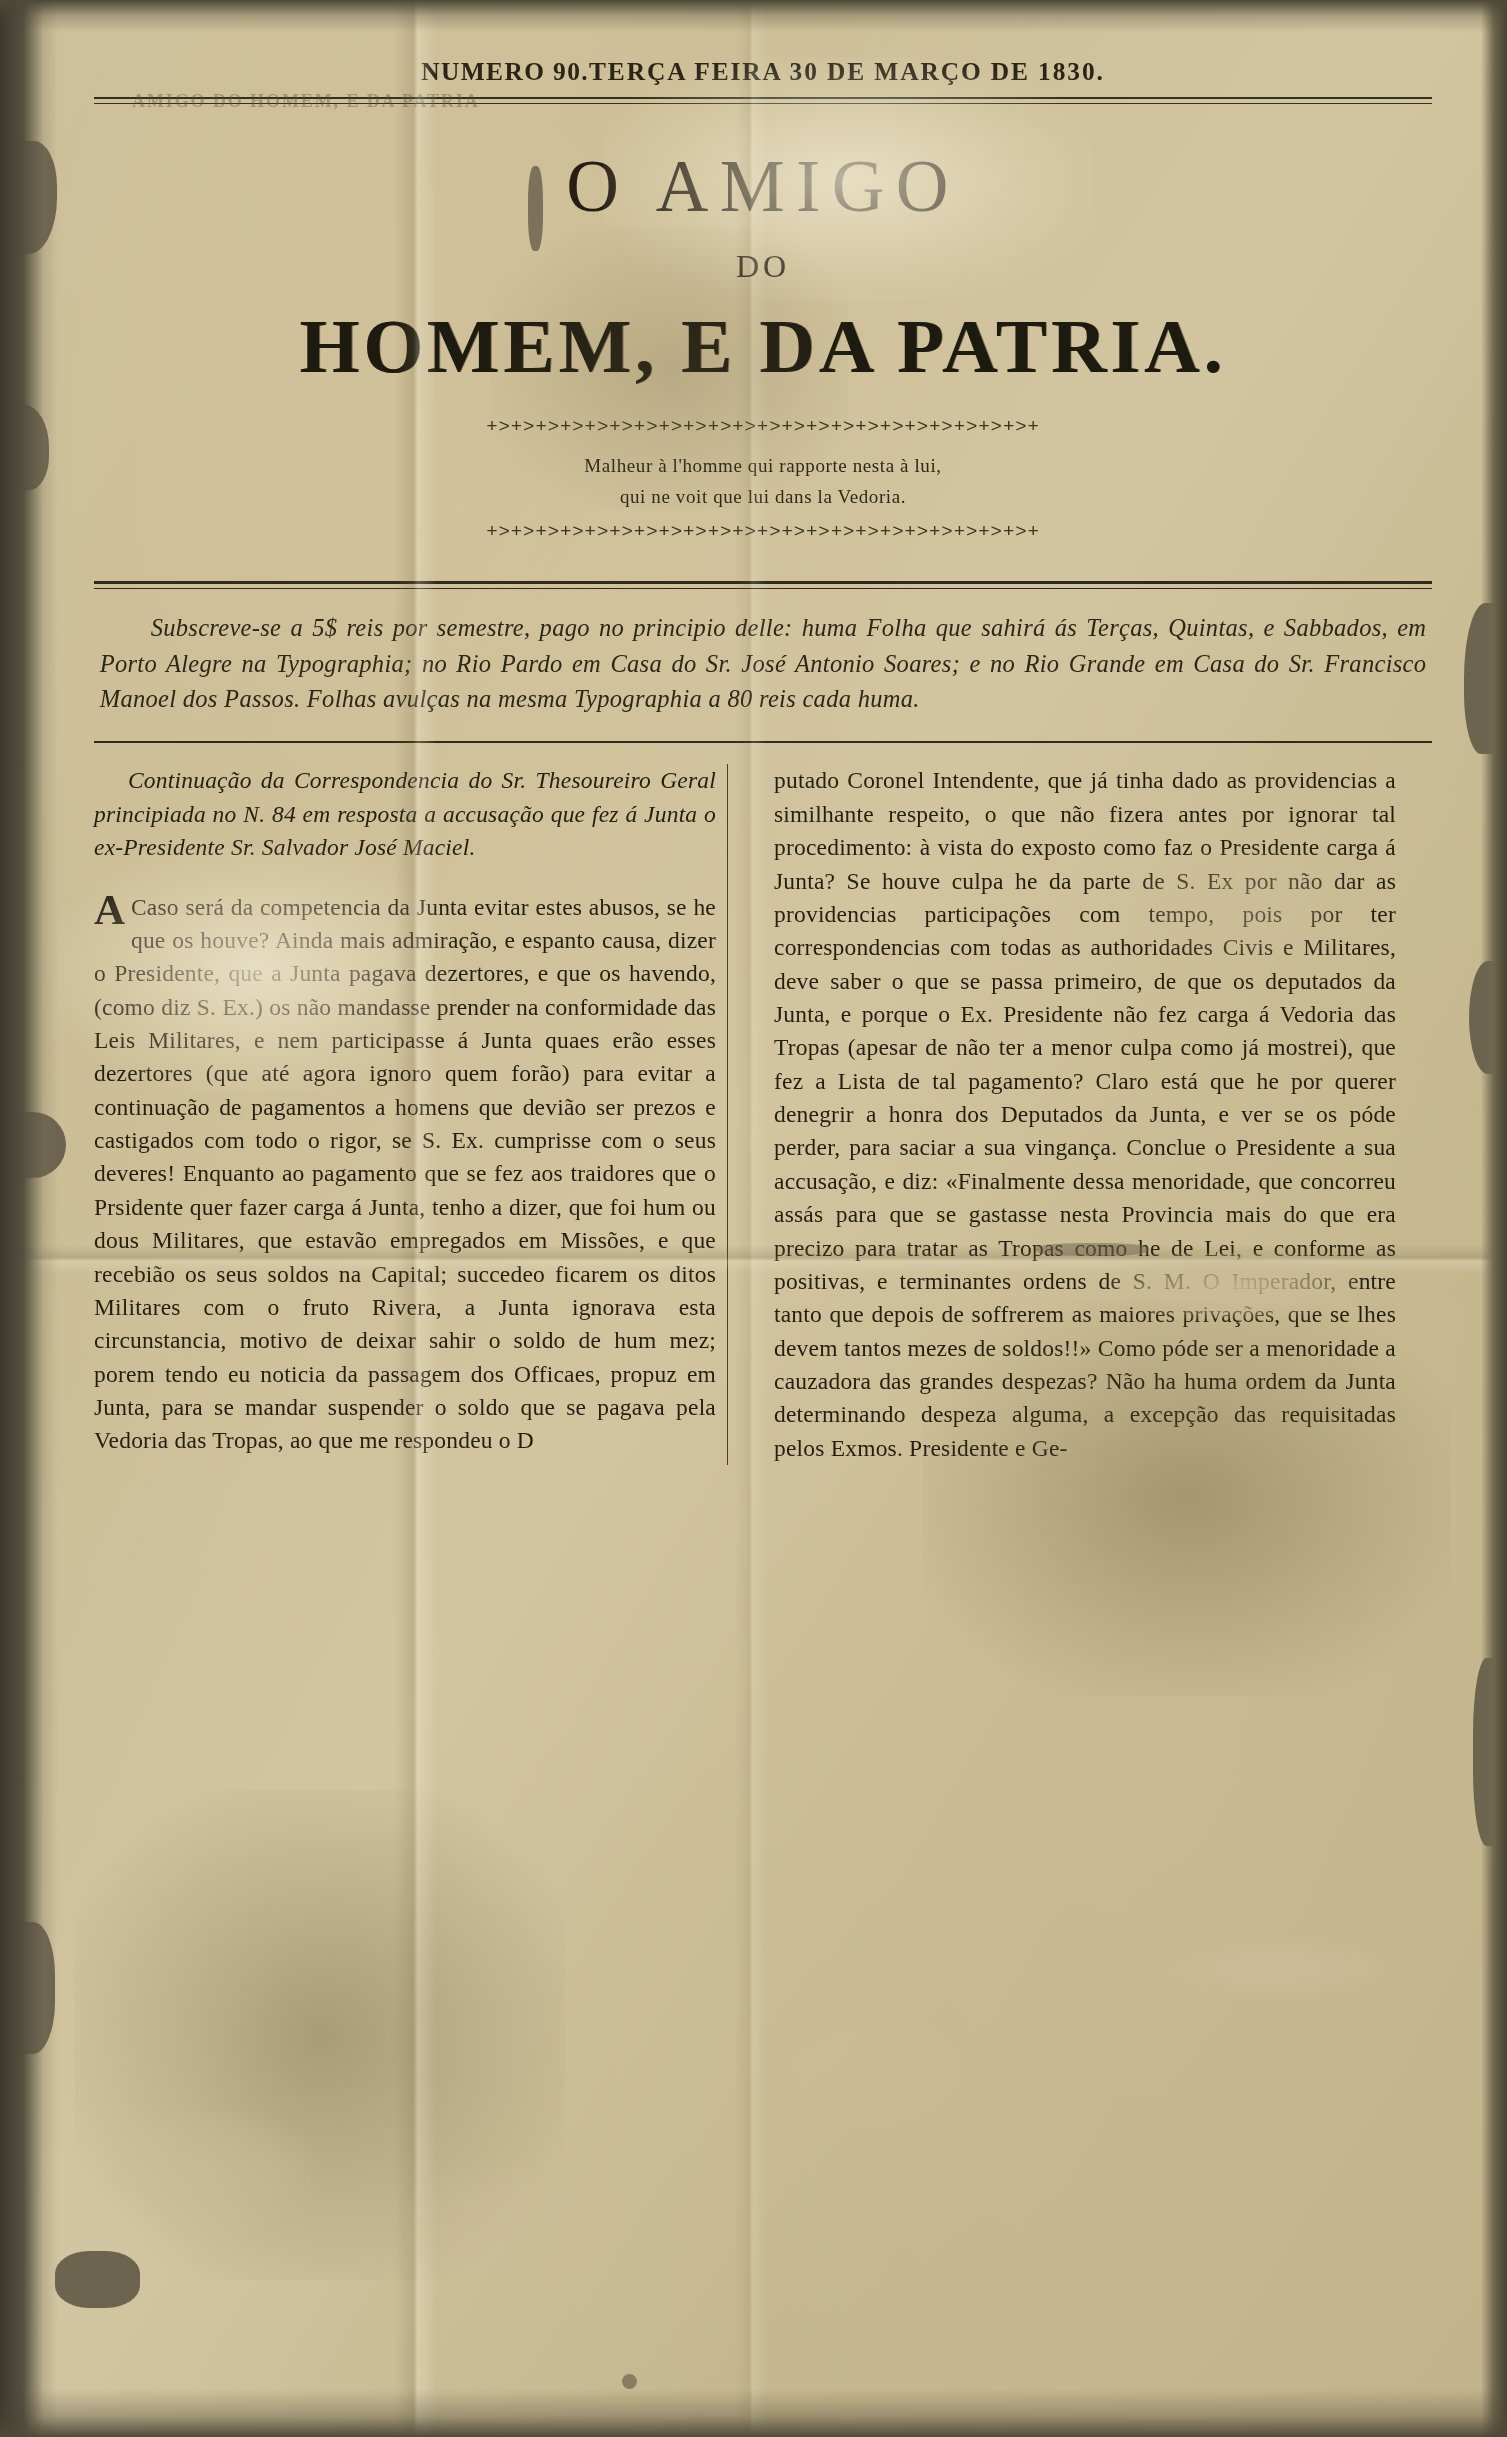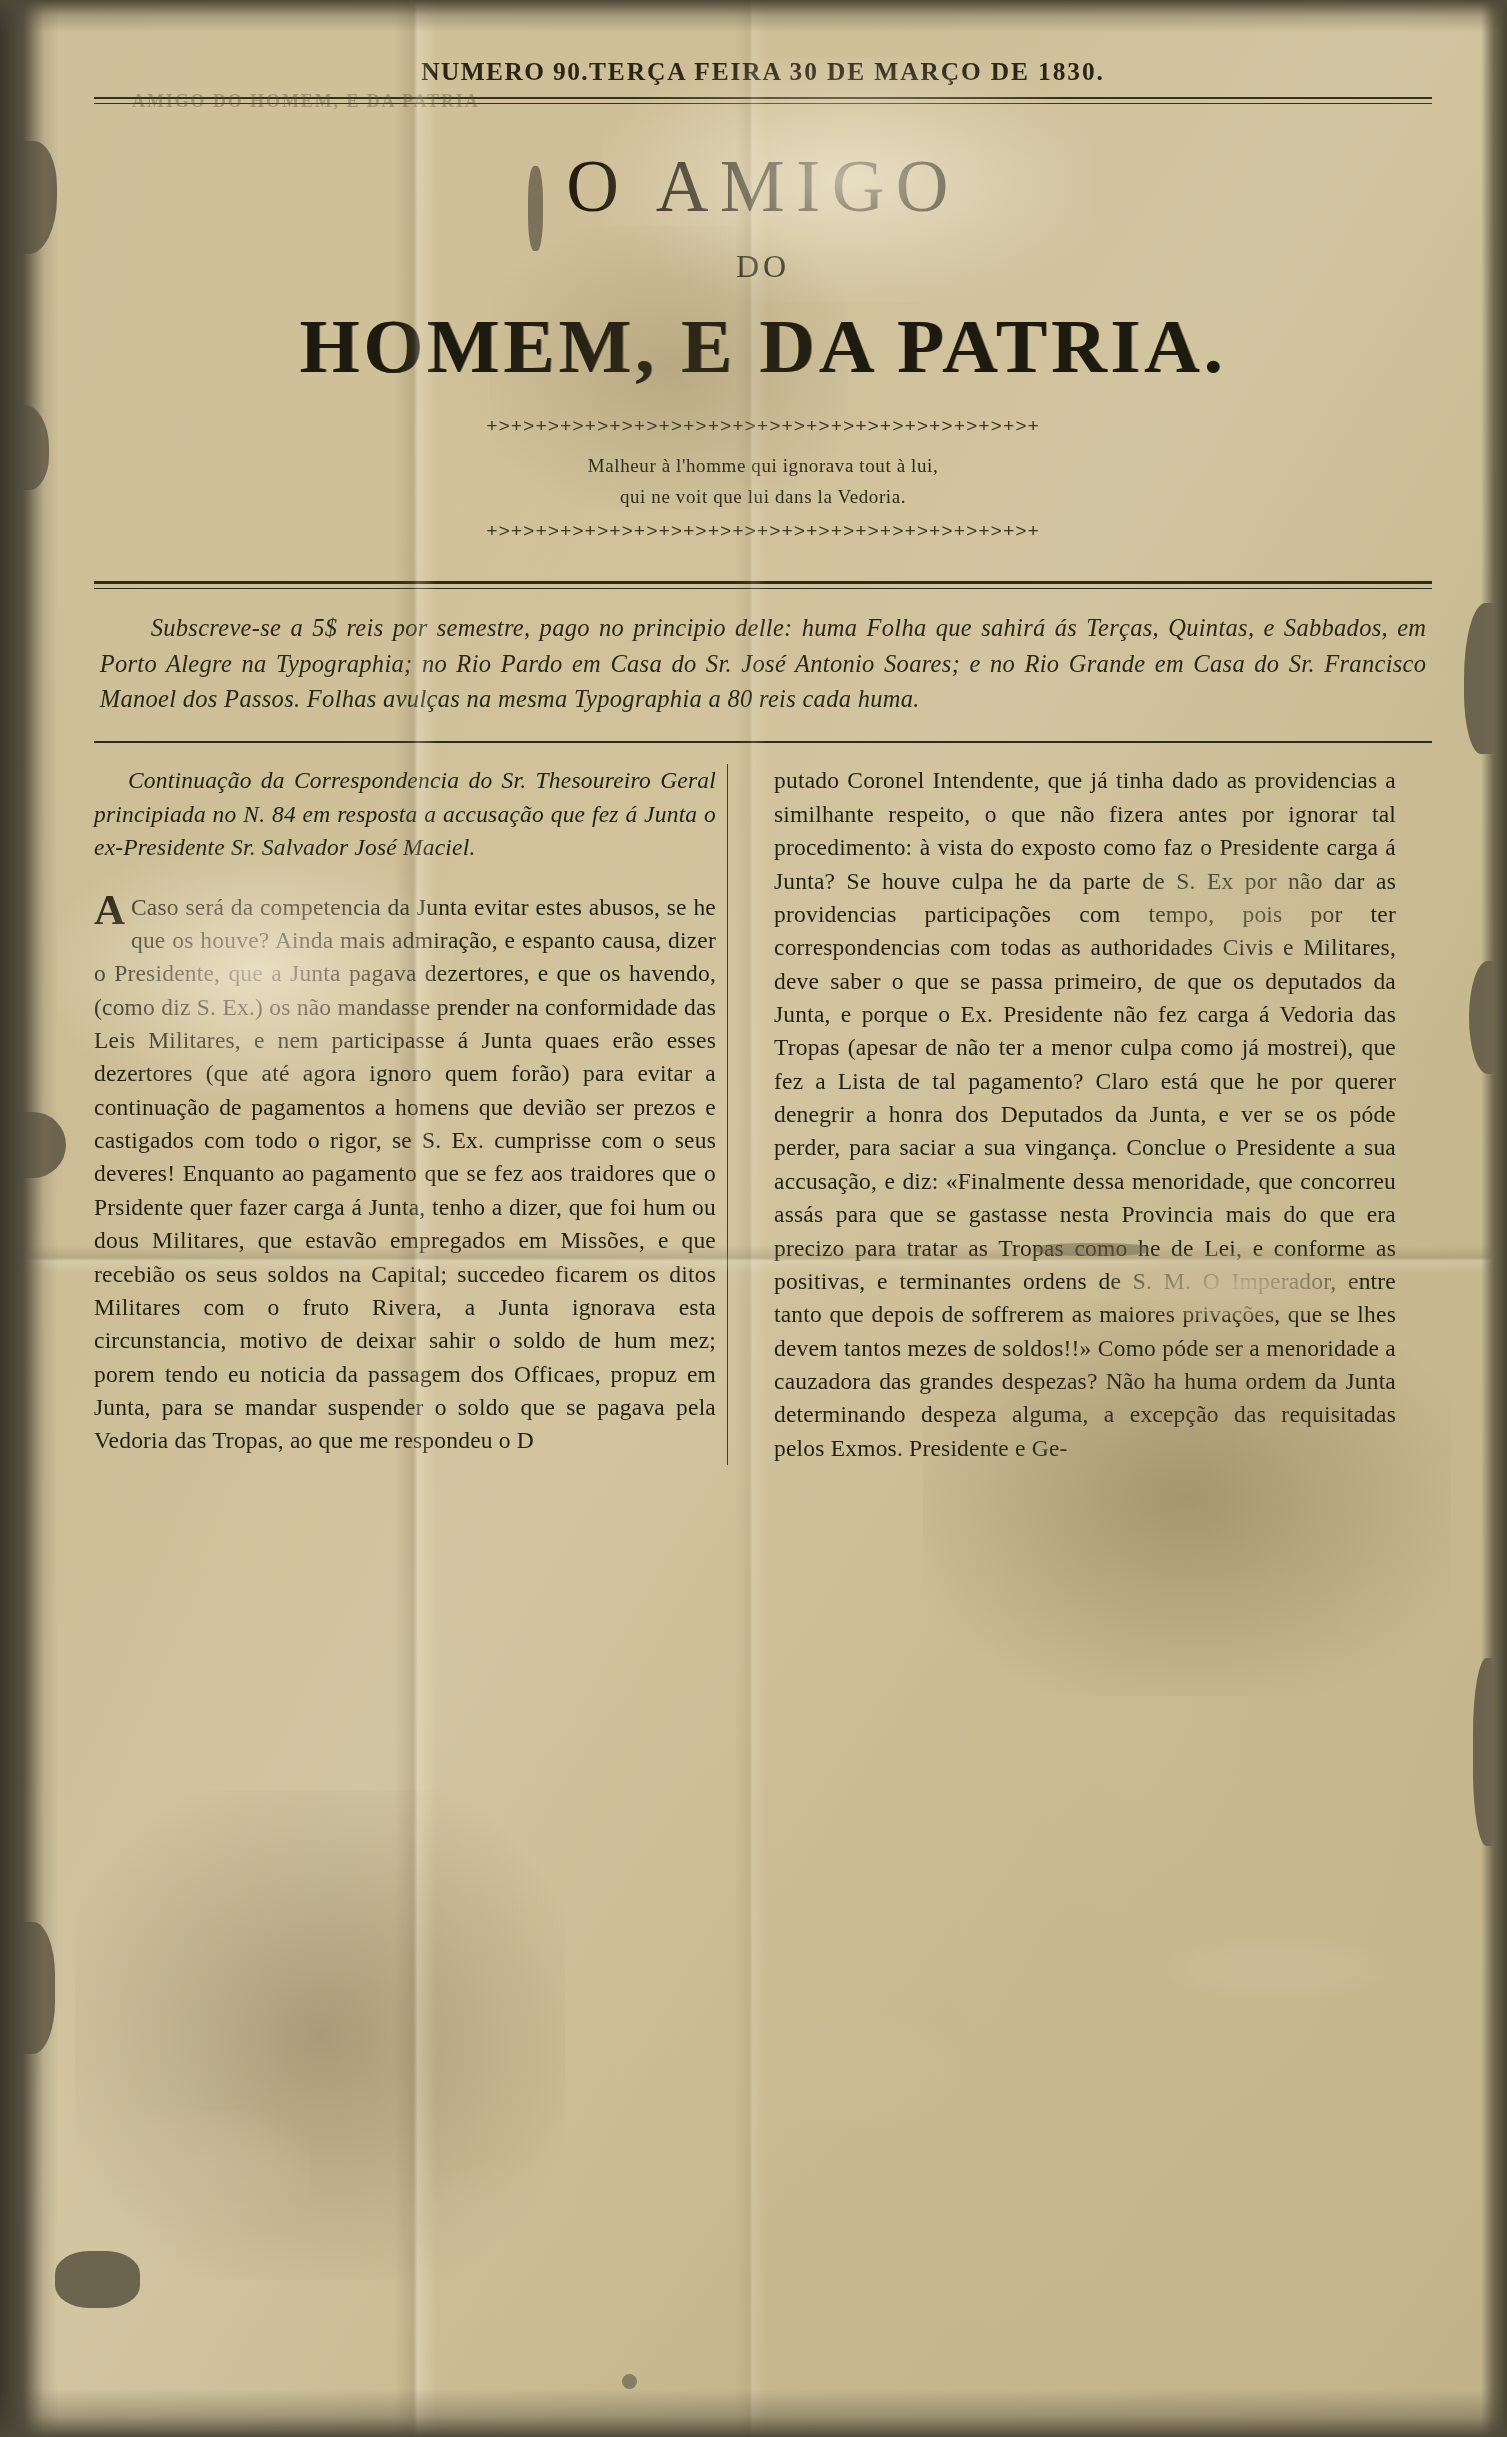--- a/index.html
+++ b/index.html
@@ -240,21 +240,21 @@
       <span class="date">TERÇA FEIRA 30 DE MARÇO DE 1830.</span>
     </div>
 
     <div class="rule-double"></div>
 
     <div class="title-main">O AMIGO</div>
     <div class="title-do">DO</div>
     <div class="title-sub">HOMEM, E DA PATRIA.</div>
 
     <div class="ornament">+&gt;+&gt;+&gt;+&gt;+&gt;+&gt;+&gt;+&gt;+&gt;+&gt;+&gt;+&gt;+&gt;+&gt;+&gt;+&gt;+&gt;+&gt;+&gt;+&gt;+&gt;+&gt;+</div>
-    <div class="motto">Malheur à l'homme qui ignorava tout à lui,</div>
+    <div class="motto">Malheur à l'homme qui rapporte nesta à lui,</div>
     <div class="motto" style="margin-top:-7.5px">qui ne voit que lui dans la Vedoria.</div>
     <div class="ornament" style="margin-top:7.5px">+&gt;+&gt;+&gt;+&gt;+&gt;+&gt;+&gt;+&gt;+&gt;+&gt;+&gt;+&gt;+&gt;+&gt;+&gt;+&gt;+&gt;+&gt;+&gt;+&gt;+&gt;+&gt;+</div>
 
     <div class="masthead-rule"></div>
 
     <div class="subscribe"><span class="indent"></span><span>Subscreve-se a 5$ reis por semestre, pago no principio delle: huma Folha que sahirá ás Terças, Quintas, e Sabbados, em Porto Alegre na Typographia; no Rio Pardo em Casa do Sr. José Antonio Soares; e no Rio Grande em Casa do Sr. Francisco Manoel dos Passos. Folhas avulças na mesma Typographia a 80 reis cada huma.</span></div>
 
     <div class="sub-rule"></div>
 
     <div class="columns">

